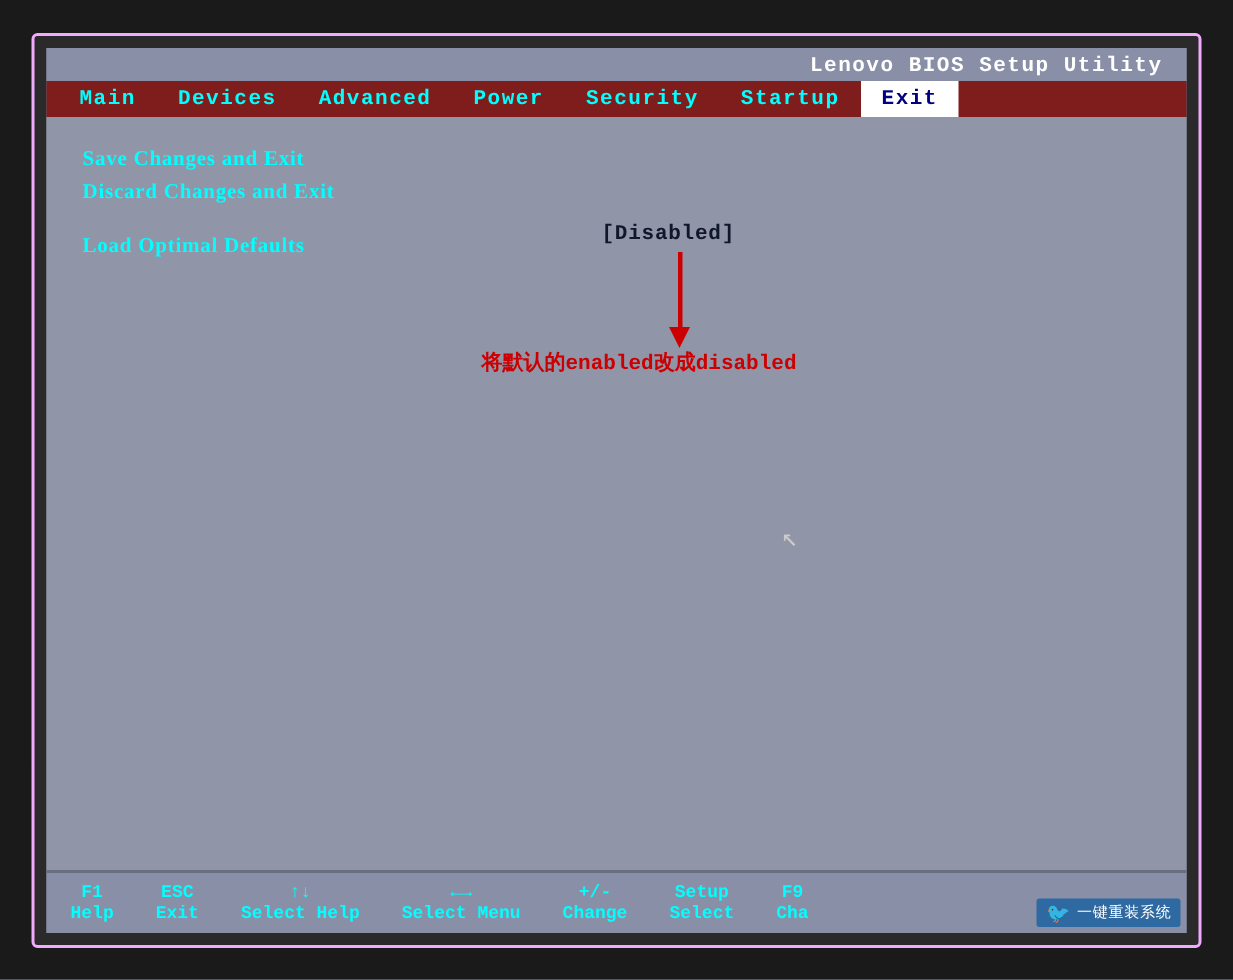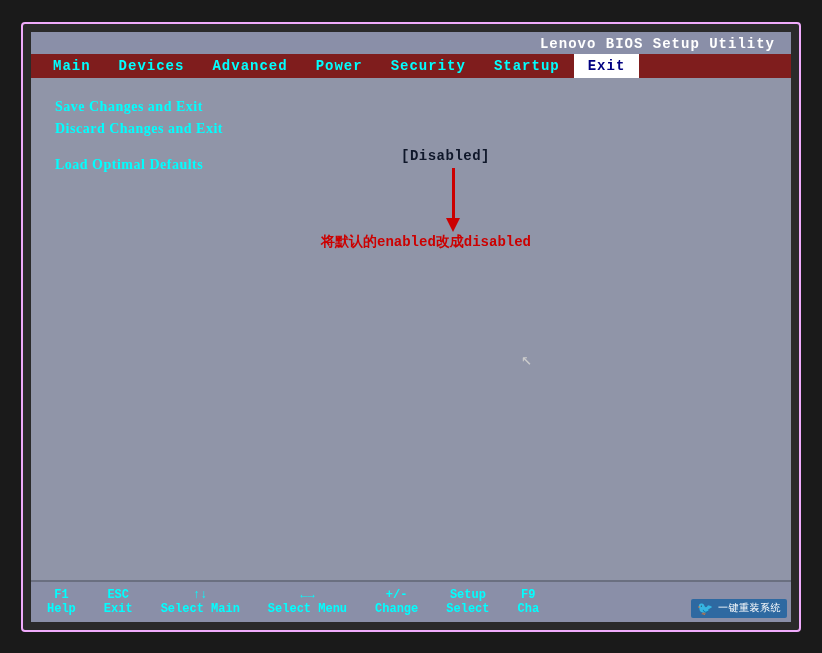--- a/index.html
+++ b/index.html
@@ -256,21 +256,21 @@
       <div class="status-item">
         <span class="status-key">F1</span>
         <span class="status-val">Help</span>
       </div>
       <div class="status-item">
         <span class="status-key">ESC</span>
         <span class="status-val">Exit</span>
       </div>
       <div class="status-item">
         <span class="status-key">↑↓</span>
-        <span class="status-val">Select Main</span>
+        <span class="status-val">Select Help</span>
       </div>
       <div class="status-item">
         <span class="status-key">←→</span>
         <span class="status-val">Select Menu</span>
       </div>
       <div class="status-item">
         <span class="status-key">+/-</span>
         <span class="status-val">Change</span>
       </div>
       <div class="status-item">

